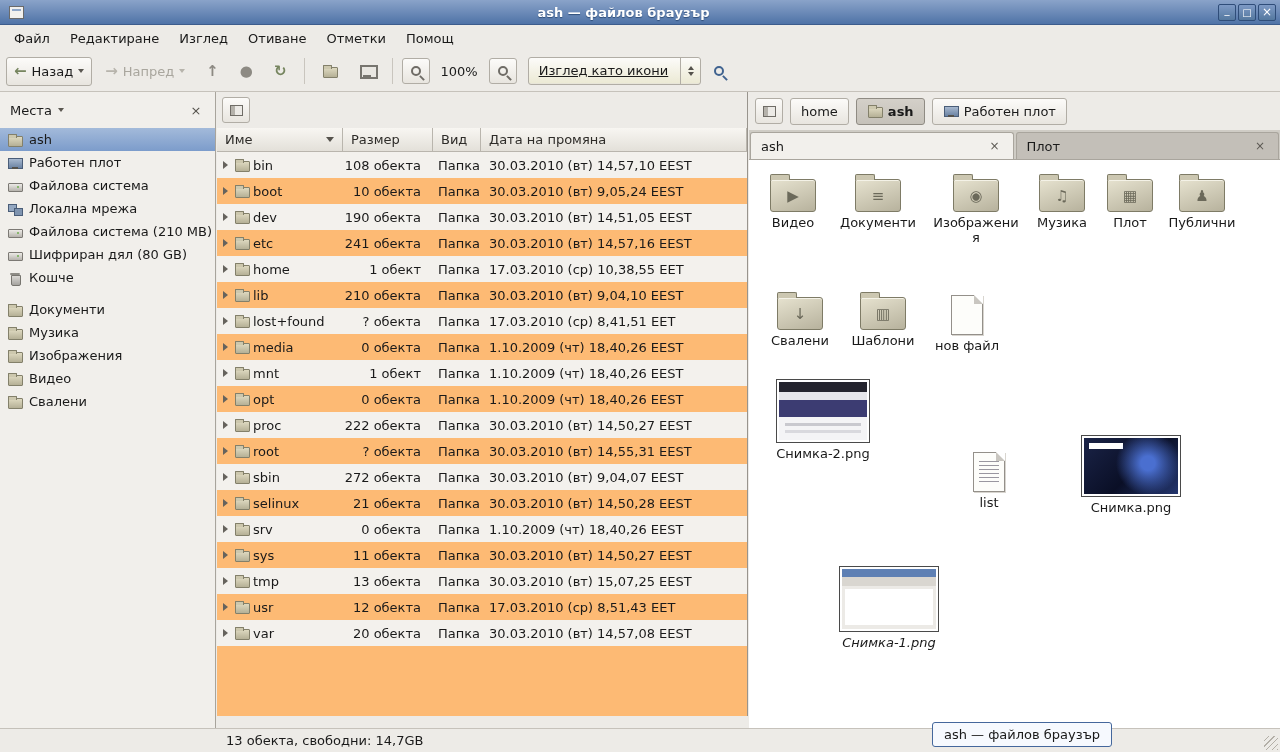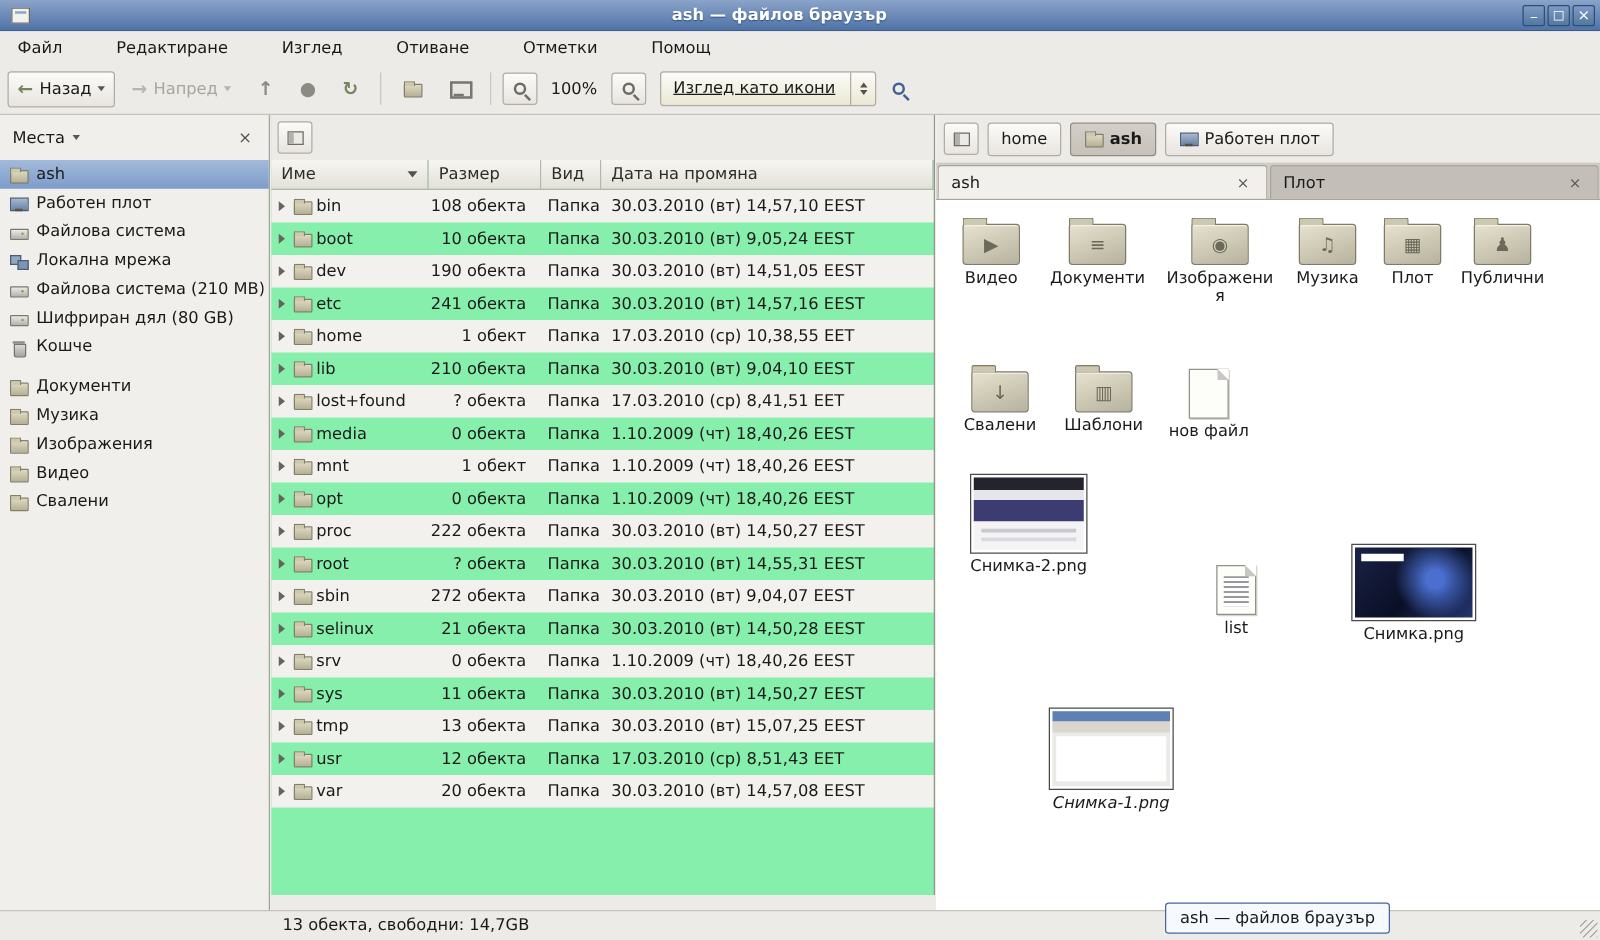--- a/index.html
+++ b/index.html
@@ -12,21 +12,21 @@
   .win-icon { width:15px; height:13px; background:#f2f1ee; border:1px solid #6a6a6a; margin:0 5px; position:relative; }
   .win-icon::before { content:""; position:absolute; left:2px; top:2px; right:2px; height:2px; background:#8fa7c8; }
   .title-text { flex:1; text-align:center; color:#fff; font-weight:bold; text-shadow:0 1px 1px #2e4d78; }
   .win-btns { display:flex; gap:2px; }
   .win-btn { width:18px; height:17px; border:1px solid #2f4d79; border-radius:2px; background:linear-gradient(#7e9ac5,#54789f); color:#fff; font-size:10px; line-height:15px; text-align:center; }
   .win-btn.min::before { content:"_"; position:relative; top:-3px; }
   .win-btn.max::before { content:"□"; }
   .win-btn.close::before { content:"×"; font-size:12px; }
 
   
-  .menubar { height:26px; background:#edebe7; display:flex; align-items:center; padding-left:4px;gap:23px; }
+  .menubar { height:26px; background:#edebe7; display:flex; align-items:center; padding-left:4px; }
   .menu-item { padding:4px 10px; }
 
   
   .toolbar { height:41px; background:#edebe7; border-bottom:1px solid #c6c2bb; display:flex; align-items:center; padding:0 6px; gap:5px; }
   .tb-btn { display:flex; align-items:center; gap:5px; padding:4px 7px; border:1px solid transparent; border-radius:3px; height:29px; }
   .tb-btn.raised { border-color:#b1ada5; background:linear-gradient(#fcfbf9,#e8e5df); }
   .tb-ic { font-size:15px; font-weight:bold; color:#76855f; line-height:1; }
   .tb-ic.gray { color:#8d8a83; }
   .tb-ic.dis { color:#b7b4ac; }
   .tb-btn.disabled { color:#a9a69e; }
@@ -57,21 +57,21 @@
   .ic-network::after { content:""; position:absolute; left:7px; top:7px; width:7px; height:6px; background:#7f94b0; border:1px solid #4a5d78; }
   .ic-trash::before { content:""; position:absolute; left:4px; top:5px; width:8px; height:9px; background:linear-gradient(#dbd9d5,#a5a39f); border:1px solid #77756f; border-radius:0 0 2px 2px; }
   .ic-trash::after { content:""; position:absolute; left:3px; top:3px; width:10px; height:2px; background:#8e8c86; border-radius:1px; }
   .ic-computer::before { content:""; position:absolute; left:1px; top:2px; width:14px; height:10px; background:#e9e7e2; border:2px solid #77756f; }
   .ic-computer::after { content:""; position:absolute; left:4px; top:12px; width:8px; height:2px; background:#77756f; }
   .mini-pane { width:13px; height:11px; border:1px solid #6f6c66; background:#eceae6; position:relative; display:inline-block; }
   .mini-pane::before { content:""; position:absolute; left:0; top:0; bottom:0; width:4px; background:#b5b2ab; }
 
   
   .sidebar { position:absolute; left:0; top:92px; bottom:24px; width:216px; background:#f1efeb; border-right:1px solid #a8a49c; }
-  .pane-list { position:absolute; left:217px; top:92px; bottom:36px; width:531px; background:#86efac; border-right:1px solid #98948d; display:flex; flex-direction:column; }
+  .pane-list { position:absolute; left:217px; top:92px; bottom:36px; width:531px; background:#fdba74; border-right:1px solid #98948d; display:flex; flex-direction:column; }
   .pane-icons { position:absolute; left:749px; top:92px; right:0; bottom:24px; background:#fff; display:flex; flex-direction:column; }
 
   
   .sb-header { height:36px; display:flex; align-items:center; padding:0 10px; gap:6px;justify-content:center; }
   .sb-close { margin-left:auto; color:#55524c; font-size:13px; width:18px; text-align:center; }
   .sb-close::before { content:"×"; }
   .sb-item { height:23px; display:flex; align-items:center; gap:6px; padding:0 4px 0 7px; }
   .sb-item.sel { background:linear-gradient(#a3bada,#7c9ccb); }
   .sb-sep { height:9px; }
   .sb-label { white-space:nowrap; overflow:hidden; }

